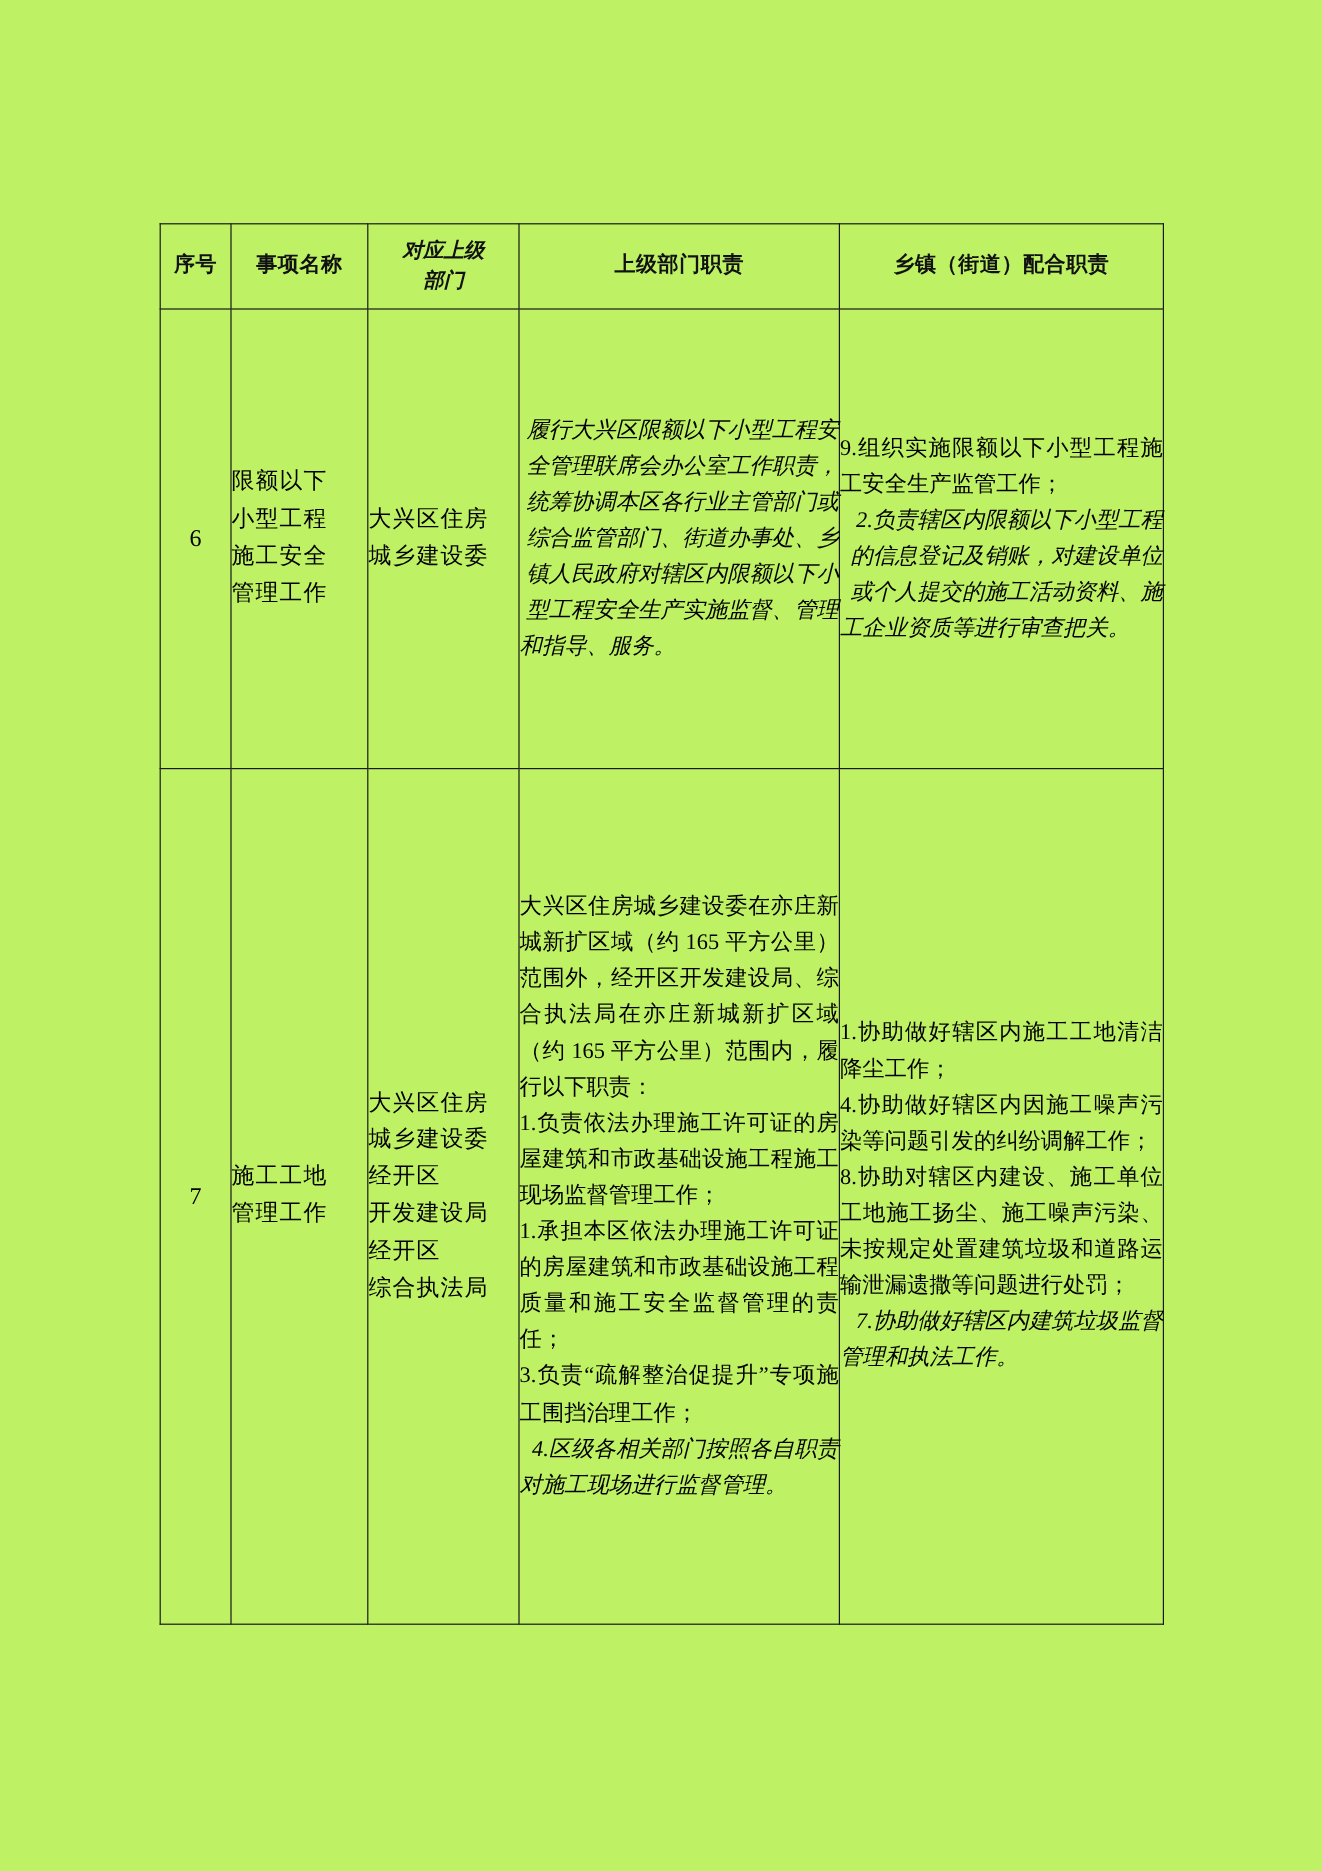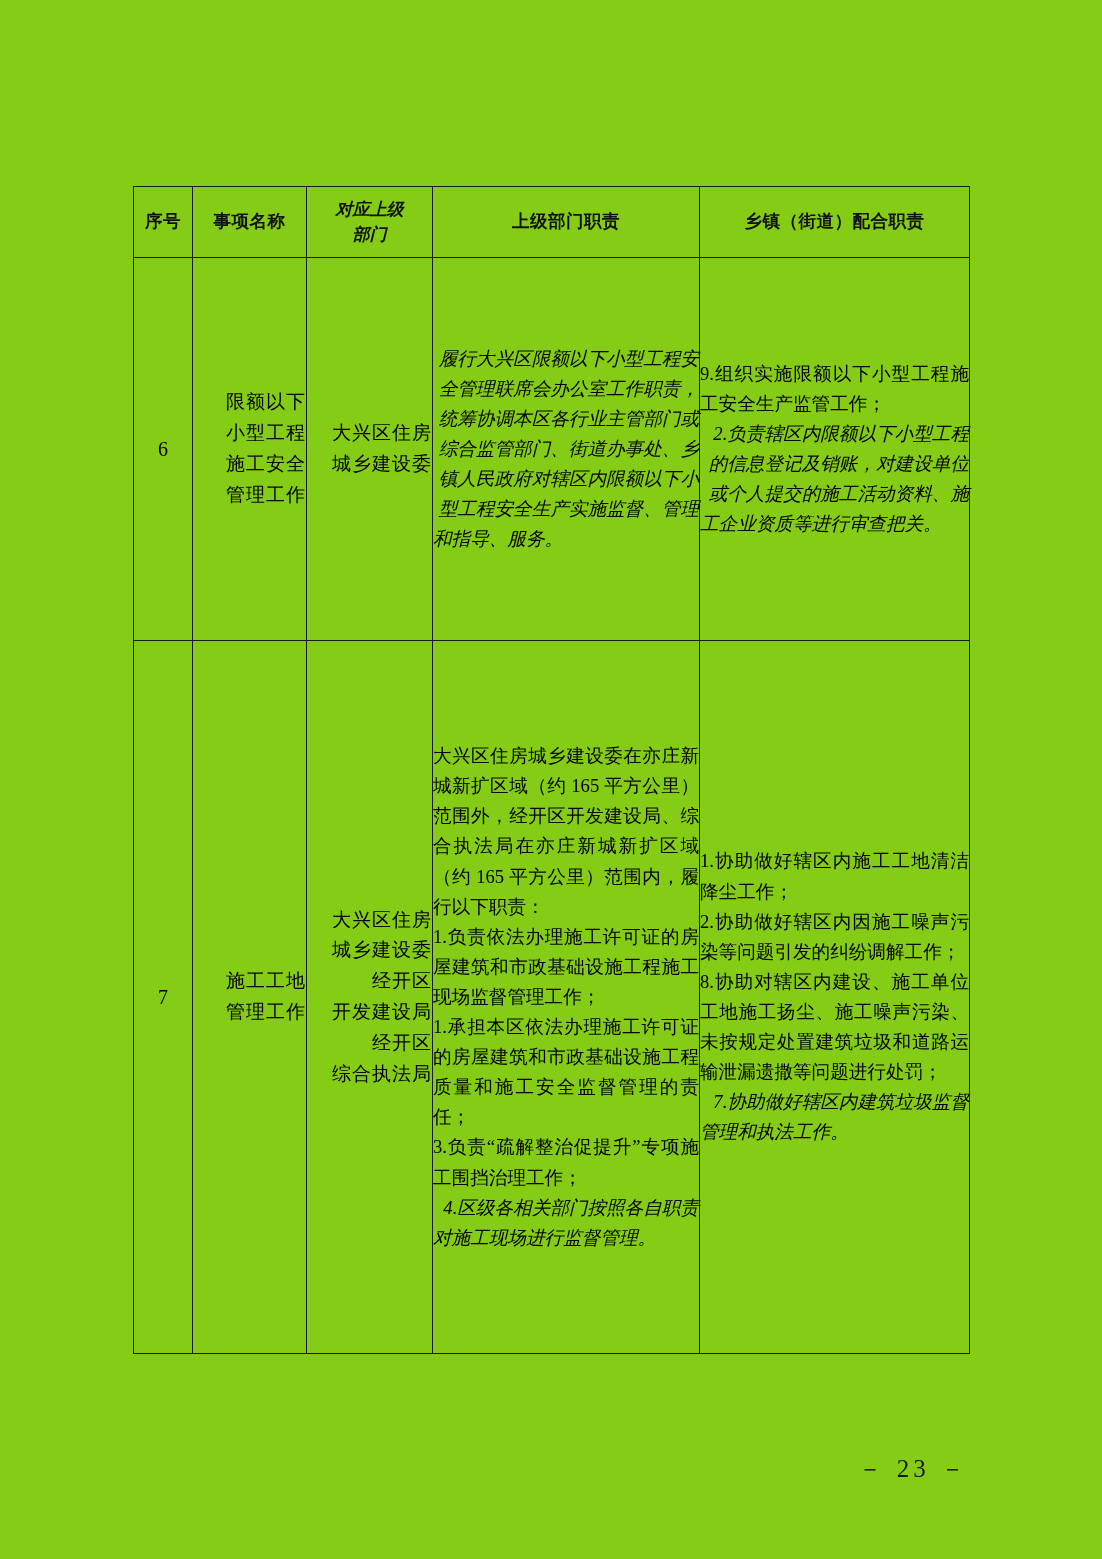--- a/index.html
+++ b/index.html
@@ -15,21 +15,21 @@
     position: relative;
     overflow: hidden;
   }
 
   .page {
     position: absolute;
     left: 0;
     top: 0;
     width: 1102px;
     height: 1559px;
-    background: #84cc16;
+    background: #bef264;
   }
 
   
   .doc-table {
     position: absolute;
     left: 133px;
     top: 186px;
     width: 836px;
     border-collapse: collapse;
     table-layout: fixed;
@@ -66,21 +66,21 @@
     font-style: italic;
   }
 
   
   .cell-num {
     text-align: center;
     font-size: 20px;
     font-family: "Liberation Serif", "DejaVu Serif", serif;
   }
   .cell-center {
-    text-align: right;
+    text-align: left;
     font-size: 19px;
     line-height: 1.62;
     letter-spacing: 1px;
     padding: 4px 6px;
     font-family: "Liberation Serif", "DejaVu Serif", serif;
   }
   .cell-center .ln { display: block; white-space: nowrap; }
 
   .cell-body {
     text-align: justify;
@@ -177,23 +177,22 @@
         </td>
         <td class="cell-body">
           <p>大兴区住房城乡建设委在亦庄新城新扩区域（约 165 平方公里）范围外，经开区开发建设局、综合执法局在亦庄新城新扩区域（约 165 平方公里）范围内，履行以下职责：</p>
           <p>1.负责依法办理施工许可证的房屋建筑和市政基础设施工程施工现场监督管理工作；</p>
           <p>1.承担本区依法办理施工许可证的房屋建筑和市政基础设施工程质量和施工安全监督管理的责任；</p>
           <p>3.负责“疏解整治促提升”专项施工围挡治理工作；</p>
           <p class="last">4.区级各相关部门按照各自职责对施工现场进行监督管理。</p>
         </td>
         <td class="cell-body">
           <p>1.协助做好辖区内施工工地清洁降尘工作；</p>
-          <p>2.协助做好辖区内因施工噪声污染等问题引发的纠纷调解工作；</p>
+          <p>4.协助做好辖区内因施工噪声污染等问题引发的纠纷调解工作；</p>
           <p>8.协助对辖区内建设、施工单位工地施工扬尘、施工噪声污染、未按规定处置建筑垃圾和道路运输泄漏遗撒等问题进行处罚；</p>
           <p class="last">7.协助做好辖区内建筑垃圾监督管理和执法工作。</p>
         </td>
       </tr>
     </tbody>
   </table>
 
-  <div class="page-number">－ 23 －</div>
 
 </div>
 
 </body></html>

